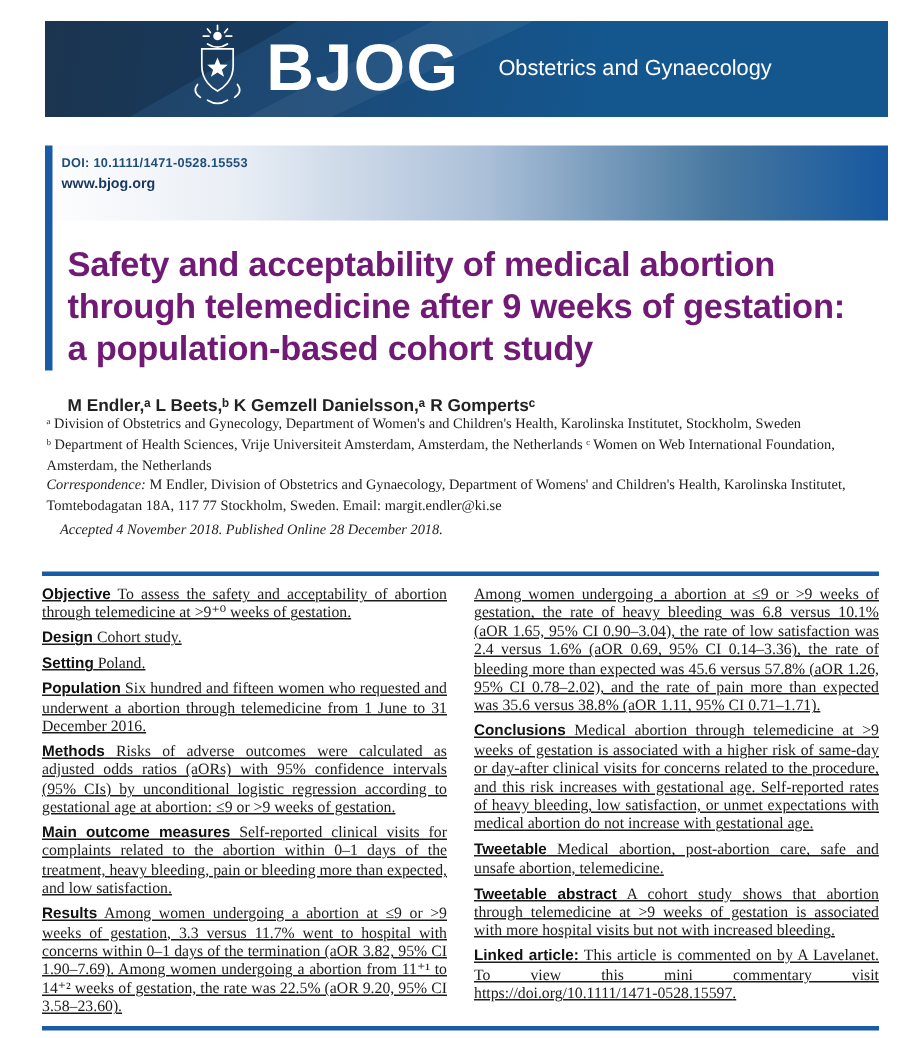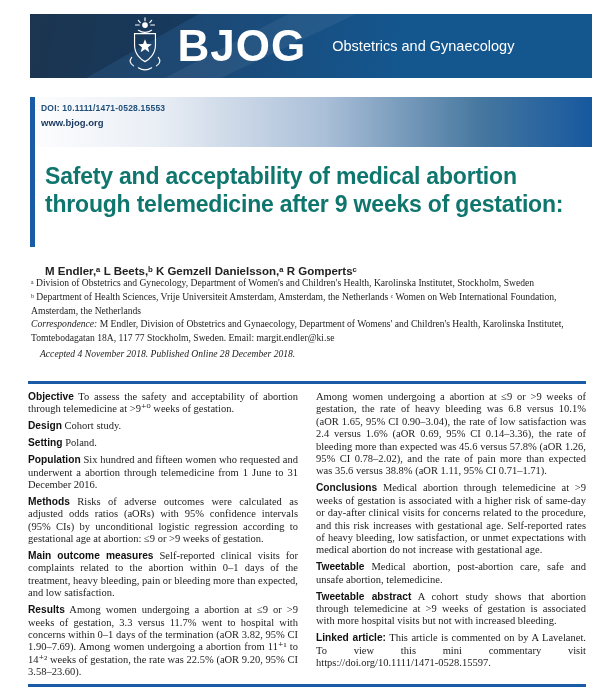--- a/index.html
+++ b/index.html
@@ -48,21 +48,21 @@
     position:absolute; left:36px; top:97px; width:556px; height:50px;
     background:linear-gradient(to right,#fdfdfe 0%,#e9eef5 22%,#aabfd8 52%,#46779f 80%,#16589f 100%);
     padding:6px 0 0 5px;
   }
   .doi-line { font-size:8.5px; font-weight:bold; color:#1f4e79; letter-spacing:0.2px; }
   .url-line { font-size:9.5px; font-weight:bold; color:#17375e; margin-top:4px; }
 
   
   .title-block { position:absolute; left:45px; top:162px; width:545px; }
   .title-line {
-    color:#0f766e; font-size:23px; font-weight:bold; line-height:28px;
+    color:#701a75; font-size:23px; font-weight:bold; line-height:28px;
     letter-spacing:-0.2px;
   }
   .authors {
     position:absolute; left:45px; top:265px; width:540px;
     font-size:11.5px; font-weight:bold; color:#222;
   }
   .affil-block {
     position:absolute; left:31px; top:276px; width:558px;
     font-family:"Liberation Serif","DejaVu Serif",serif;
     font-size:9.6px; line-height:13.8px; color:#1c1c1c;
@@ -76,20 +76,21 @@
 
   
   .rule-top { position:absolute; left:28px; top:381px; width:558px; height:3px; background:#1a5ba5; }
   .rule-bottom { position:absolute; left:28px; top:684px; width:558px; height:3px; background:#1a5ba5; }
   .abstract {
     position:absolute; left:28px; top:391px; width:558px; max-height:291px; overflow:hidden;
     display:flex; gap:18px;
     font-family:"Liberation Serif","DejaVu Serif",serif;
     font-size:10.5px; line-height:12.4px; color:#1c1c1c;
     text-align:justify;
+    text-decoration:underline;
   }
   .abstract .col { flex:1 1 0; }
   .abstract p { margin-bottom:4.5px; }
   .abstract b.lbl {
     font-family:"Liberation Sans","DejaVu Sans",sans-serif;
     font-size:10.2px; color:#111;
   }
   .link-url { overflow-wrap:anywhere; }
 </style>
 </head>
@@ -126,20 +127,21 @@
 
 <div class="vbar"></div>
 <div class="doi-bar">
   <div class="doi-line">DOI: 10.1111/1471-0528.15553</div>
   <div class="url-line">www.bjog.org</div>
 </div>
 
 <div class="title-block">
   <div class="title-line">Safety and acceptability of medical abortion</div>
   <div class="title-line">through telemedicine after 9 weeks of gestation:</div>
+  <div class="title-line">a population-based cohort study</div>
 </div>
 
 <div class="authors">M Endler,ᵃ L Beets,ᵇ K Gemzell Danielsson,ᵃ R Gompertsᶜ</div>
 
 <div class="affil-block">
   <div>ᵃ Division of Obstetrics and Gynecology, Department of Women's and Children's Health, Karolinska Institutet, Stockholm, Sweden</div>
   <div>ᵇ Department of Health Sciences, Vrije Universiteit Amsterdam, Amsterdam, the Netherlands ᶜ Women on Web International Foundation, Amsterdam, the Netherlands</div>
   <div><span class="corr-label">Correspondence:</span><span> M Endler, Division of Obstetrics and Gynaecology, Department of Womens' and Children's Health, Karolinska Institutet, Tomtebodagatan 18A, 117 77 Stockholm, Sweden. Email: </span><span>margit.endler@ki.se</span></div>
 </div>
 

